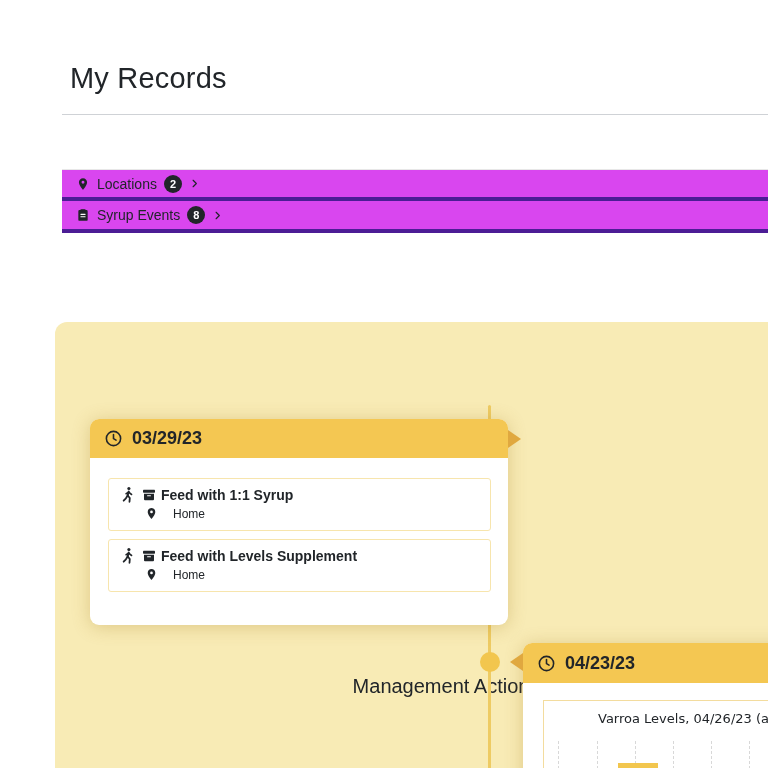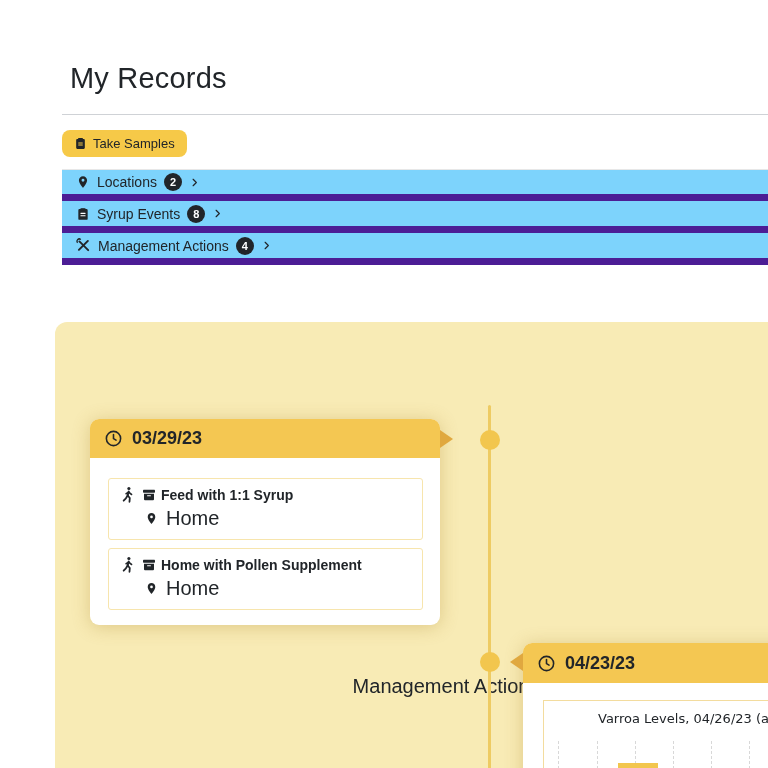--- a/index.html
+++ b/index.html
@@ -15,21 +15,21 @@
     position:absolute; left:62px; top:130px; height:27px;
     display:inline-flex; align-items:center; gap:6px;
     background:#f6c948; border:none; border-radius:8px;
     padding:0 12px; font-size:13px; font-weight:500; color:#212529;
     font-family:inherit; cursor:pointer;
   }
 
   .accordion { position:absolute; left:62px; right:0; top:169px; }
   .acc-row {
     height:32px; display:flex; align-items:center; gap:7px;
-    padding:0 14px; border-bottom:7px solid #4c1d95; cursor:pointer; background:#7dd3fc;
+    padding:0 14px; border-bottom:4px solid #4c1d95; cursor:pointer; background:#d946ef;
   }
   .acc-row:first-child { border-top:1px solid #e7e7e7; }
   .acc-label { font-size:14px; }
   .count-badge {
     min-width:18px; height:18px; border-radius:50%;
     background:#212529; color:#fff; font-size:11px; font-weight:700;
     display:inline-flex; align-items:center; justify-content:center; padding:0 4px;
   }
   .icon { display:inline-flex; flex:none; color:#212529; }
 
@@ -45,21 +45,21 @@
   .timeline-title-wrap { position:absolute; inset:0; }
   .tl-line { position:absolute; left:433px; top:83px; bottom:0; width:3px; background:#eecb63; border-radius:2px; }
   .tl-dot { position:absolute; width:20px; height:20px; border-radius:50%; background:#f2c64e; }
   .tl-dot.d1 { left:425px; top:108px; }
   .tl-dot.d2 { left:425px; top:330px; }
 
   .event-card {
     position:absolute; background:#fff; border-radius:9px;
     box-shadow:0 2px 18px rgba(163,120,28,.30);
   }
-  .card-1 { left:35px; top:97px; width:350px; height:206px; }
+  .card-1 { left:35px; top:97px; width:418px; height:206px; }
   .card-2 { left:468px; top:321px; width:400px; height:230px; }
 
   .event-header {
     height:39px; background:#f4c752; border-radius:9px 9px 0 0;
     display:flex; align-items:center; gap:9px; padding:0 14px;
     font-size:18px; font-weight:600; color:#212529; position:relative;
   }
   .card-2 .event-header { height:40px; }
   .arrow-right {
     position:absolute; left:100%; top:11px; width:0; height:0;
@@ -71,51 +71,40 @@
     border-top:9px solid transparent; border-bottom:9px solid transparent;
     border-right:13px solid #e0a83f;
   }
 
   .event-body { padding:20px 17px 0 18px; }
   .action-item {
     border:1px solid #f7e5ad; border-radius:3px;
     padding:7px 10px 9px; margin-bottom:8px; background:#fff;
   }
   .action-line { display:flex; align-items:center; gap:4px; font-size:14px; font-weight:700; }
-  .action-loc { display:flex; align-items:center; gap:8px; font-size:20px; font-weight:400; margin:3px 0 0 26px; }
+  .action-loc { display:flex; gap:15px; font-size:12px; font-weight:400; margin:3px 0 0 26px; }
 
   
   .chart-box {
     position:absolute; left:20px; top:57px; width:420px; height:140px;
     border:1px solid #f3dc9e; background:#fff;
     font-family:"DejaVu Sans",sans-serif;
   }
   .chart-title { position:absolute; left:54px; top:10px; font-size:13px; color:#212529; white-space:nowrap; }
   .gridline { position:absolute; top:40px; bottom:0; width:0; border-left:1px dashed #d8d8d8; }
   .chart-bar { position:absolute; left:74px; top:62px; width:40px; height:80px; background:#f2c64e; }
 </style>
 </head>
 <body>
 
 <div id="screen">
 
   <h1 class="page-title">My Records</h1>
   <div class="title-rule"></div>
 
-  <button class="btn-take-samples">
-    <span class="icon">
-      <svg width="13" height="13" viewBox="0 0 24 24" fill="#212529">
-          <path d="M9 2h6c.9 0 1.6.6 1.8 1.5H18a2 2 0 0 1 2 2V20a2 2 0 0 1-2 2H6a2 2 0 0 1-2-2V5.5a2 2 0 0 1 2-2h1.2C7.4 2.6 8.1 2 9 2z"></path>
-          <rect x="9" y="3.2" width="6" height="3" rx="1" fill="#212529"></rect>
-          <rect x="7.5" y="10" width="9" height="1.8" rx=".9" fill="#f6c948"></rect>
-          <rect x="7.5" y="14" width="9" height="1.8" rx=".9" fill="#f6c948"></rect>
-        </svg>
-    </span>
-    <span>Take Samples</span>
-  </button>
 
   <div class="accordion">
 
     <div class="acc-row">
       <span class="icon">
         <svg width="14" height="14" viewBox="0 0 24 24" fill="#212529">
             <path d="M12 2C8.13 2 5 5.13 5 9c0 5.25 7 13 7 13s7-7.75 7-13c0-3.87-3.13-7-7-7zm0 9.5a2.5 2.5 0 1 1 0-5 2.5 2.5 0 0 1 0 5z"></path>
           </svg>
       </span>
       <span class="acc-label">Locations</span>
@@ -138,38 +127,20 @@
       </span>
       <span class="acc-label">Syrup Events</span>
       <span class="count-badge">8</span>
       <span class="icon">
         <svg width="11" height="13" viewBox="0 0 24 24" fill="none" stroke="#212529" stroke-width="2.6" stroke-linecap="round" stroke-linejoin="round">
             <path d="M9 5l7 7-7 7"></path>
           </svg>
       </span>
     </div>
 
-    <div class="acc-row">
-      <span class="icon">
-        <svg width="15" height="15" viewBox="0 0 24 24" fill="none" stroke="#212529">
-            <path d="M7.6 2.6A3.4 3.4 0 1 0 2.6 7.6" stroke-width="2.2"></path>
-            <g stroke-width="3" stroke-linecap="round">
-              <line x1="5.4" y1="5.4" x2="19.5" y2="19.5"></line>
-              <line x1="19" y1="4.6" x2="4.6" y2="19"></line>
-            </g>
-          </svg>
-      </span>
-      <span class="acc-label">Management Actions</span>
-      <span class="count-badge">4</span>
-      <span class="icon">
-        <svg width="11" height="13" viewBox="0 0 24 24" fill="none" stroke="#212529" stroke-width="2.6" stroke-linecap="round" stroke-linejoin="round">
-            <path d="M9 5l7 7-7 7"></path>
-          </svg>
-      </span>
-    </div>
   </div>
 
   <div class="timeline-panel">
     <div class="timeline-title-wrap">
       <div class="timeline-title">Management Actions Timeline</div>
     </div>
 
     <div class="tl-line"></div>
     <div class="tl-dot d1"></div>
     <div class="tl-dot d2"></div>
@@ -234,21 +205,21 @@
                   </g>
                 </svg>
             </span>
             <span class="icon">
               <svg width="16" height="16" viewBox="0 0 24 24" fill="#212529">
                   <rect x="3" y="4" width="18" height="4.5" rx="1"></rect>
                   <path d="M4.5 10h15v8.5a1.5 1.5 0 0 1-1.5 1.5H6a1.5 1.5 0 0 1-1.5-1.5V10z"></path>
                   <rect x="9" y="12.2" width="6" height="1.8" rx=".9" fill="#fff"></rect>
                 </svg>
             </span>
-            <span>Home with Pollen Supplement</span>
+            <span>Feed with Levels Supplement</span>
           </div>
           <div class="action-loc">
             <span class="icon">
               <svg width="13" height="13" viewBox="0 0 24 24" fill="#212529">
                   <path d="M12 2C8.13 2 5 5.13 5 9c0 5.25 7 13 7 13s7-7.75 7-13c0-3.87-3.13-7-7-7zm0 9.5a2.5 2.5 0 1 1 0-5 2.5 2.5 0 0 1 0 5z"></path>
                 </svg>
             </span>
             <span>Home</span>
           </div>
         </div>

